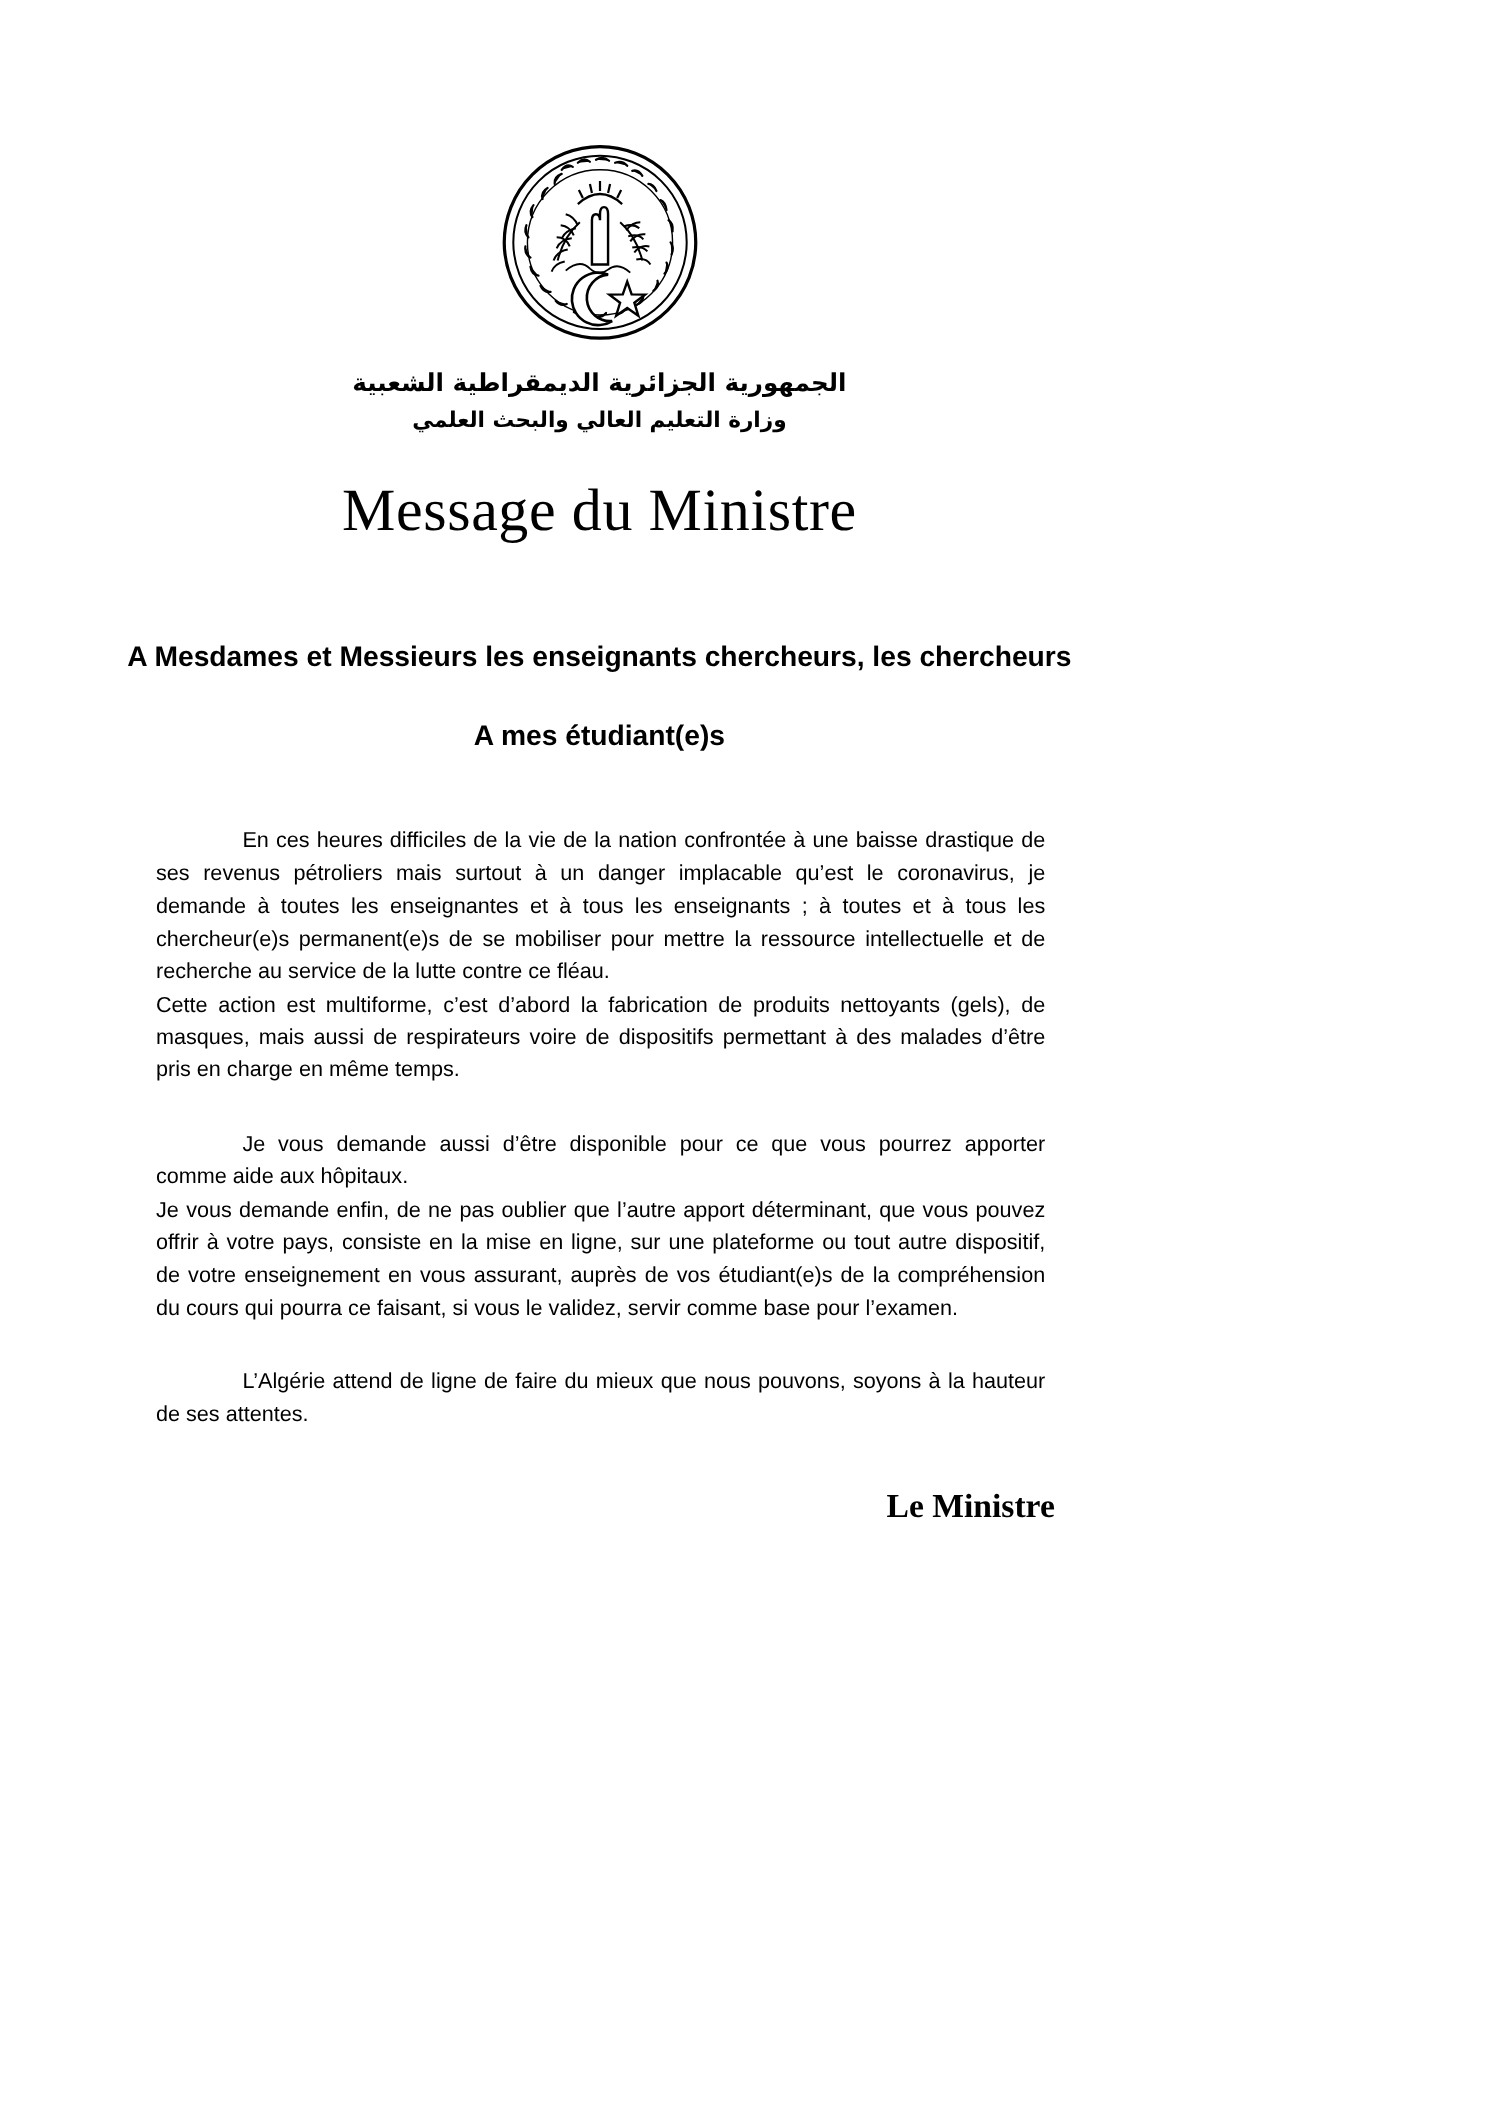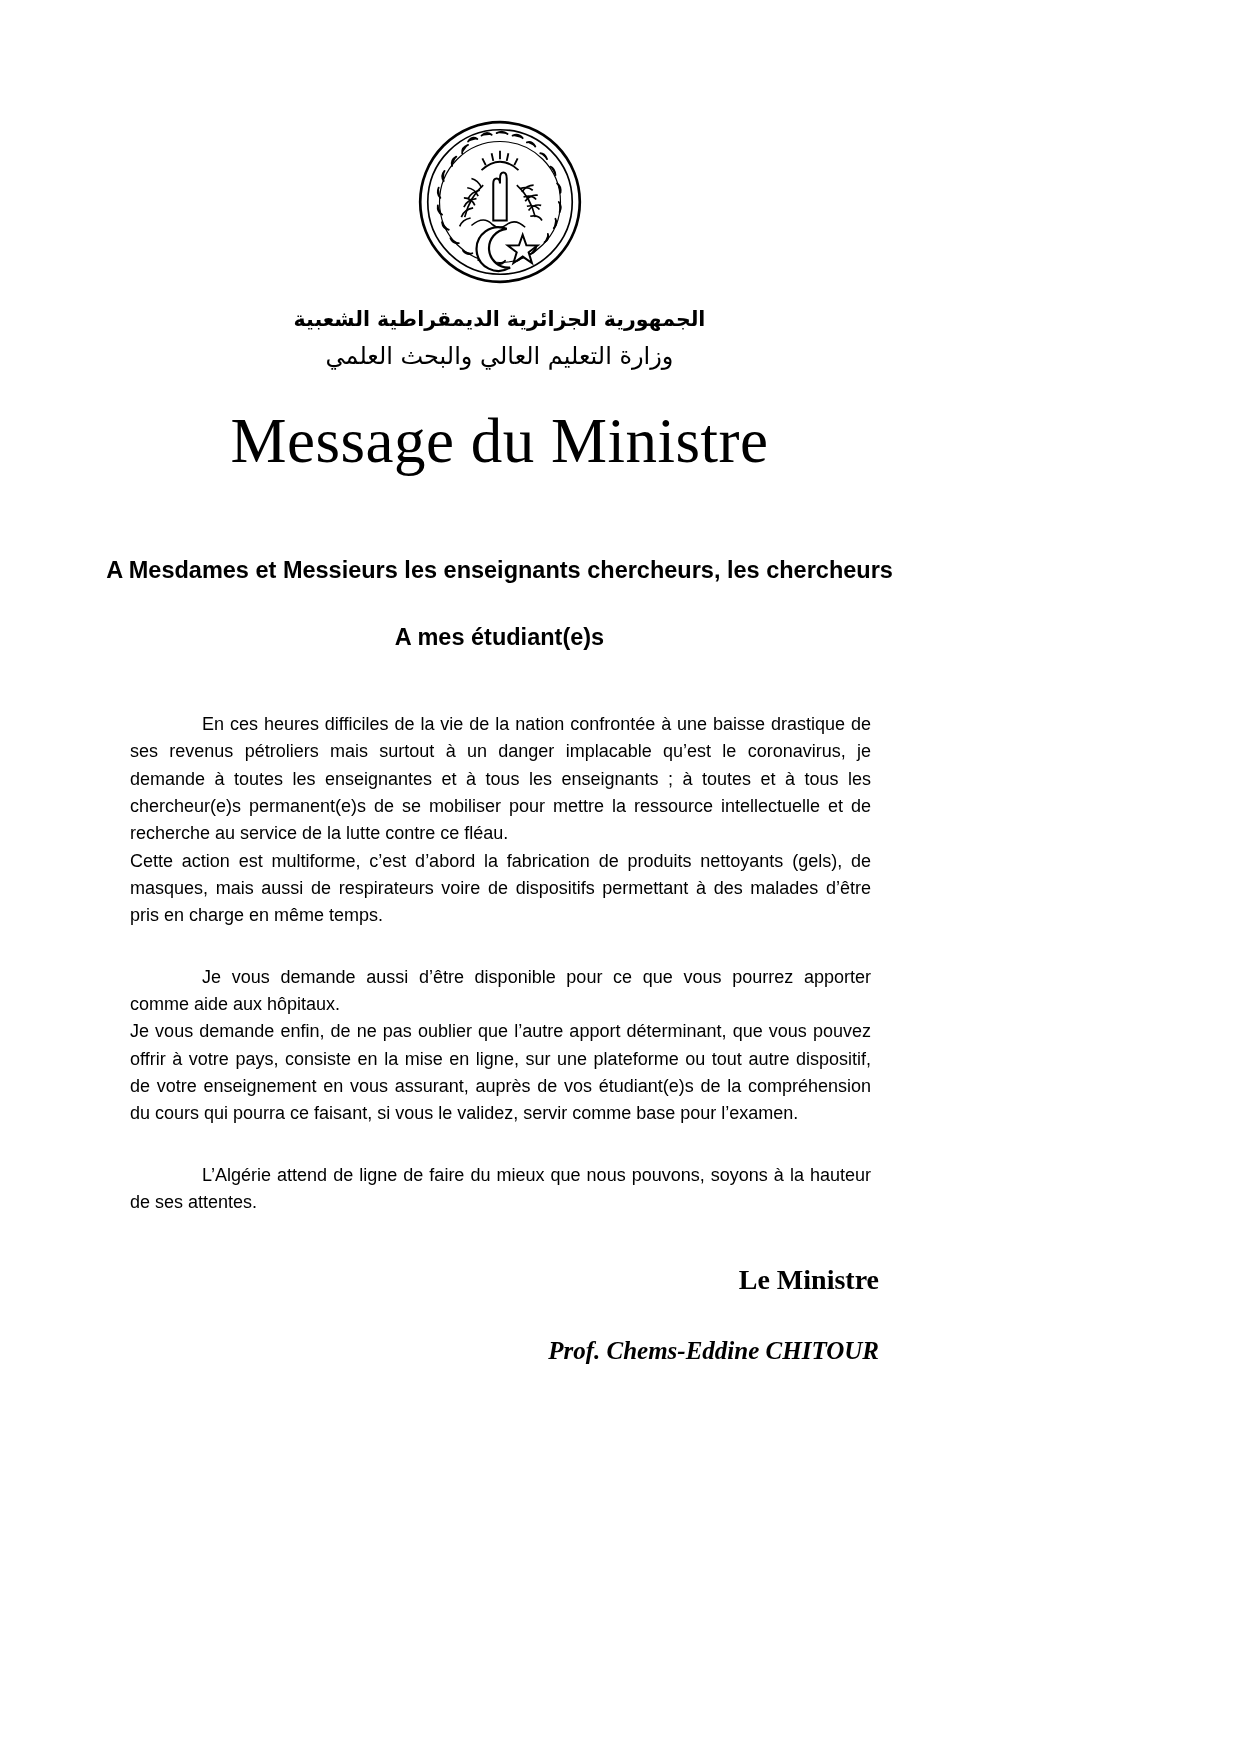--- a/index.html
+++ b/index.html
@@ -45,31 +45,31 @@
   }
   .arabic-line-1 {
     font-family: "DejaVu Sans", sans-serif;
     font-size: 20.5px;
     font-weight: bold;
     letter-spacing: 0px;
     line-height: 1.5;
   }
   .arabic-line-2 {
     font-family: "DejaVu Sans", sans-serif;
-    font-size: 24px;
-    font-weight: normal;
+    font-size: 18px;
+    font-weight: bold;
     line-height: 1.6;
     margin-top: 2px;
   }
 
   
   .doc-title {
     text-align: center;
     font-family: "Liberation Serif", serif;
-    font-size: 63px;
+    font-size: 50px;
     font-weight: normal;
     letter-spacing: 0.5px;
     margin-top: 32px;
     line-height: 1.1;
   }
 
   .doc-date {
     text-align: center;
     font-family: "Liberation Serif", serif;
     font-style: italic;
@@ -224,16 +224,15 @@
   <div class="body-block">
     <p class="para indented">En ces heures difficiles de la vie de la nation confrontée à une baisse drastique de ses revenus pétroliers mais surtout à un danger implacable qu’est le coronavirus, je demande à toutes  les enseignantes et à tous les enseignants ; à toutes et à tous les chercheur(e)s permanent(e)s  de se mobiliser pour mettre la ressource intellectuelle et de recherche au service de la lutte contre ce fléau.</p>
     <p class="para">Cette action est multiforme, c’est d’abord la fabrication de produits nettoyants (gels), de masques, mais aussi de respirateurs voire de dispositifs permettant à des malades d’être pris en charge en même temps.</p>
     <p class="para indented gap-before">Je vous demande aussi d’être disponible pour ce que vous pourrez apporter comme aide aux hôpitaux.</p>
     <p class="para">Je vous demande enfin, de ne pas oublier que l’autre apport déterminant, que vous pouvez offrir à votre pays, consiste en la mise en ligne, sur une plateforme ou tout autre dispositif, de votre enseignement en vous assurant, auprès de vos étudiant(e)s de la compréhension du cours qui pourra ce faisant, si vous le validez, servir comme base pour l’examen.</p>
     <p class="para indented gap-before">L’Algérie attend de ligne de faire du mieux que nous pouvons, soyons à la hauteur de ses attentes.</p>
   </div>
 
   <div class="sign-block">
     <div class="sign-title">Le Ministre</div>
-    <div class="sign-name">Prof. Chems-Eddine CHITOUR</div>
   </div>
 
 </div>
 
 </body></html>

